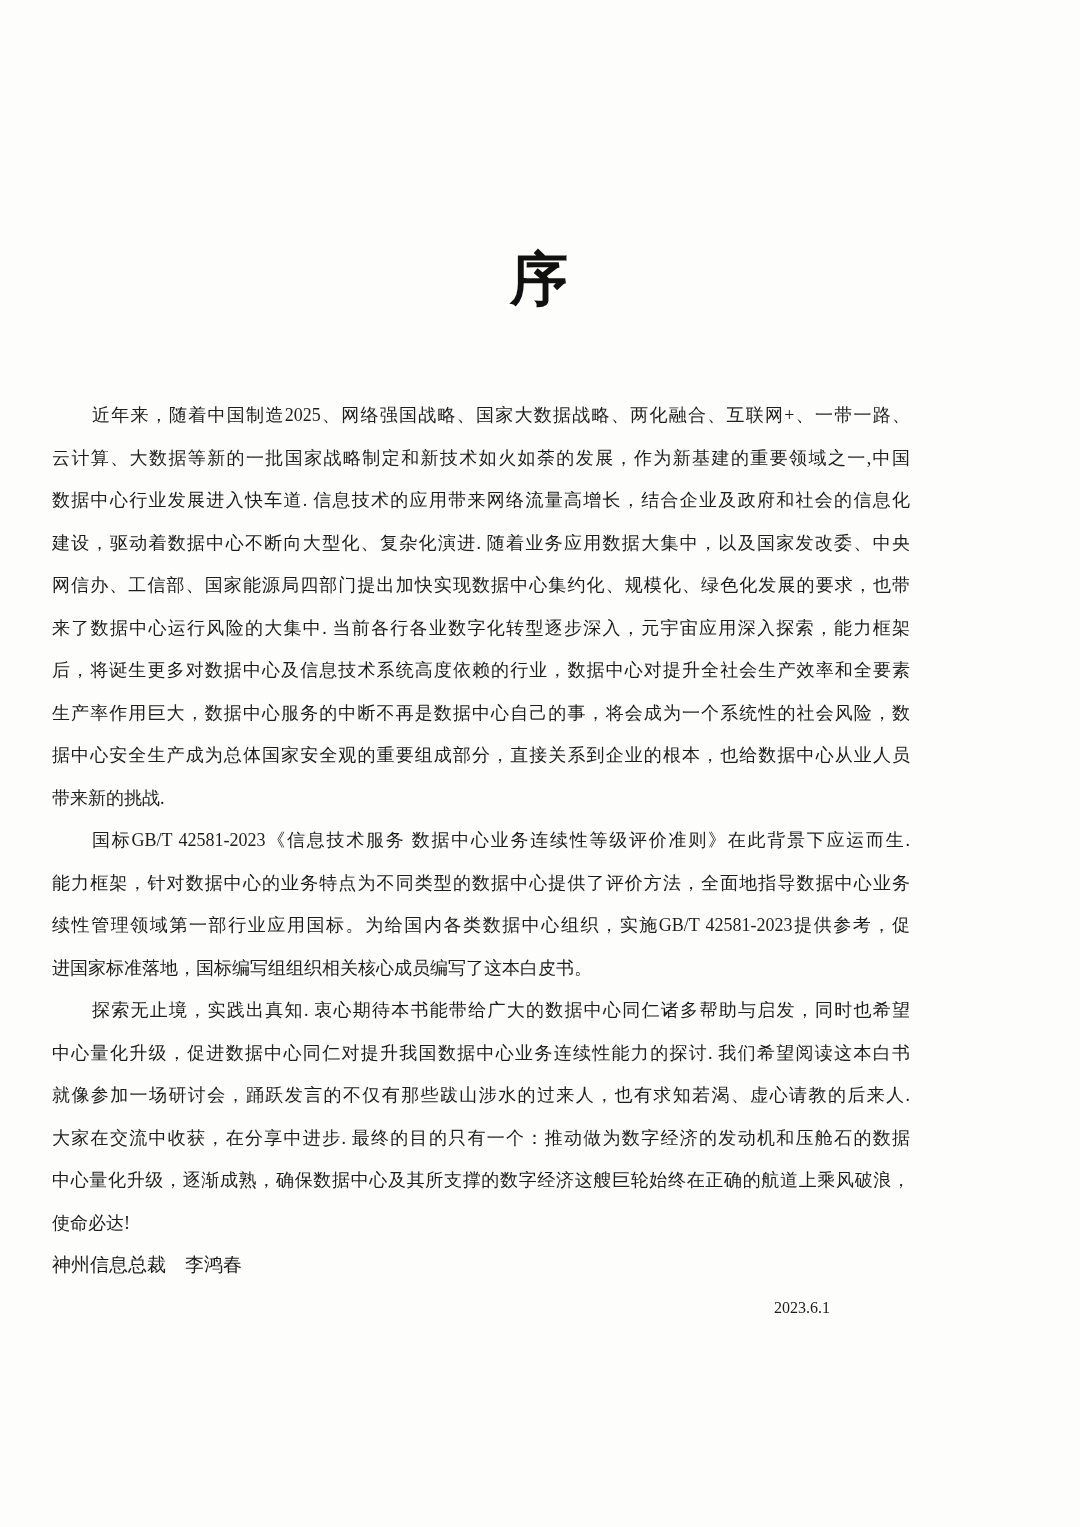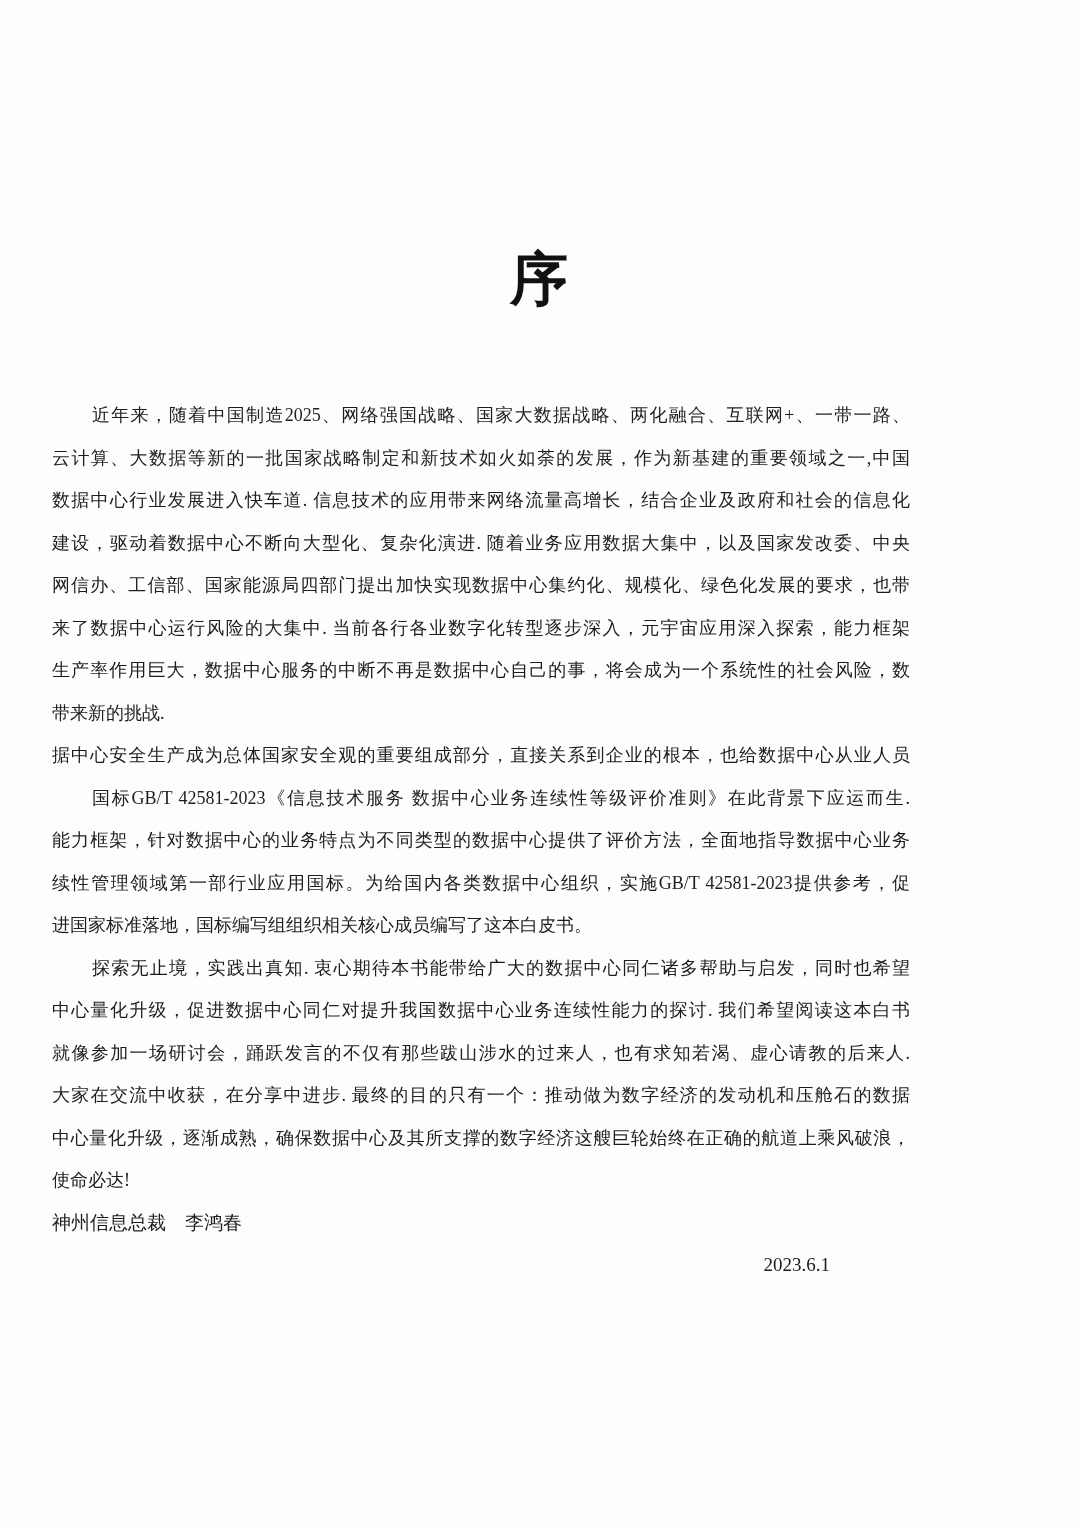--- a/index.html
+++ b/index.html
@@ -49,41 +49,42 @@
     padding-right: 60px;
     height: 42.5px;
     line-height: 42.5px;
     font-size: 19px;
   }
   .date-line {
     text-align: right;
     padding-right: 80px;
     height: 42.5px;
     line-height: 42.5px;
-    font-size: 19px;
+    font-size: 16px;
     font-family: "Liberation Serif", "DejaVu Serif", serif;
   }
 </style>
 </head>
 <body>
 
 <div class="page">
   <h1 class="title">序</h1>
   <div class="doc-body" id="doc-body">
 
   <div class="paragraph">
         <div class="line indent">近年来，随着中国制造2025、网络强国战略、国家大数据战略、两化融合、互联网+、一带一路、</div>
         <div class="line">云计算、大数据等新的一批国家战略制定和新技术如火如荼的发展，作为新基建的重要领域之一,中国</div>
         <div class="line">数据中心行业发展进入快车道. 信息技术的应用带来网络流量高增长，结合企业及政府和社会的信息化</div>
         <div class="line">建设，驱动着数据中心不断向大型化、复杂化演进. 随着业务应用数据大集中，以及国家发改委、中央</div>
         <div class="line">网信办、工信部、国家能源局四部门提出加快实现数据中心集约化、规模化、绿色化发展的要求，也带</div>
         <div class="line">来了数据中心运行风险的大集中. 当前各行各业数字化转型逐步深入，元宇宙应用深入探索，能力框架</div>
+        <div class="line">后，将诞生更多对数据中心及信息技术系统高度依赖的行业，数据中心对提升全社会生产效率和全要素</div>
         <div class="line">生产率作用巨大，数据中心服务的中断不再是数据中心自己的事，将会成为一个系统性的社会风险，数</div>
+        <div class="line">据中心安全生产成为总体国家安全观的重要组成部分，直接关系到企业的根本，也给数据中心从业人员</div>
         <div class="line last">带来新的挑战.</div>
-        <div class="line">据中心安全生产成为总体国家安全观的重要组成部分，直接关系到企业的根本，也给数据中心从业人员</div>
       </div>
       <div class="paragraph">
         <div class="line indent">国标GB/T 42581-2023《信息技术服务 数据中心业务连续性等级评价准则》在此背景下应运而生.</div>
         <div class="line">能力框架，针对数据中心的业务特点为不同类型的数据中心提供了评价方法，全面地指导数据中心业务</div>
         <div class="line">续性管理领域第一部行业应用国标。为给国内各类数据中心组织，实施GB/T 42581-2023提供参考，促</div>
         <div class="line last">进国家标准落地，国标编写组组织相关核心成员编写了这本白皮书。</div>
       </div>
       <div class="paragraph">
         <div class="line indent">探索无止境，实践出真知. 衷心期待本书能带给广大的数据中心同仁诸多帮助与启发，同时也希望</div>
         <div class="line">中心量化升级，促进数据中心同仁对提升我国数据中心业务连续性能力的探讨. 我们希望阅读这本白书</div>

